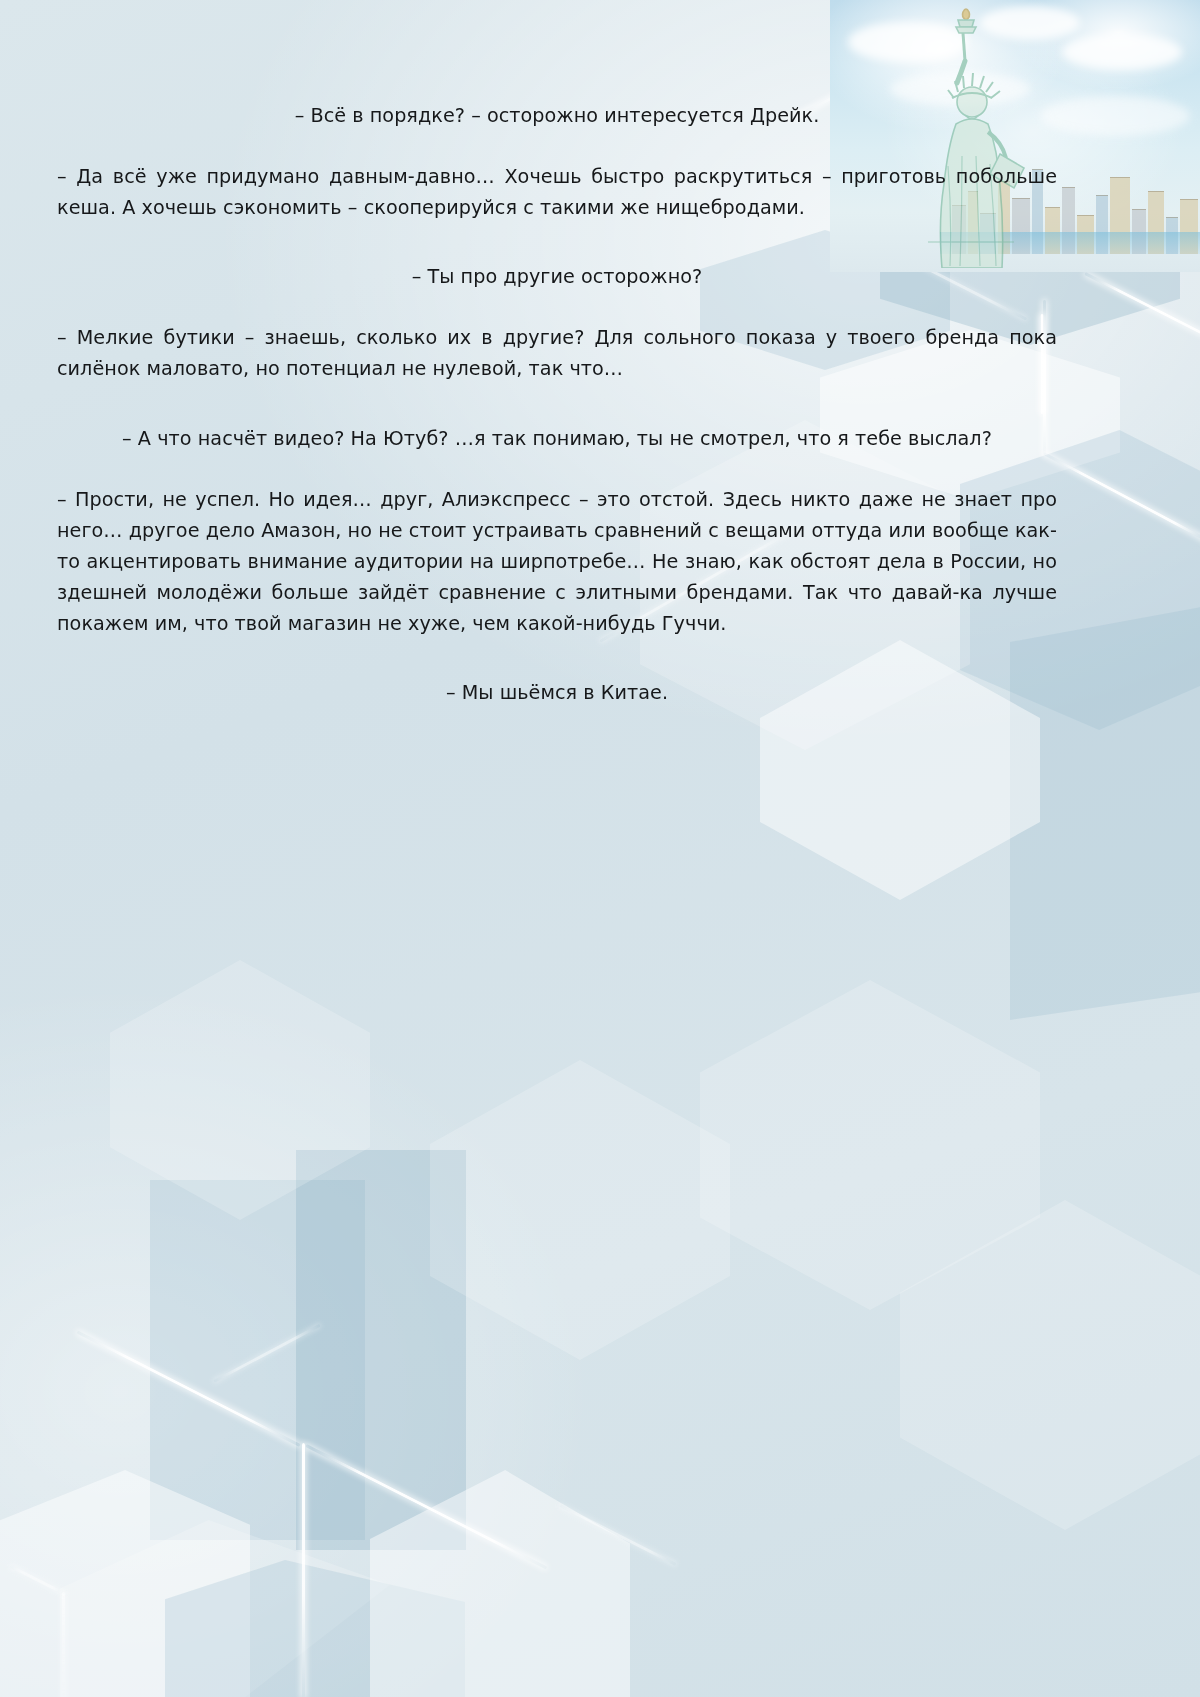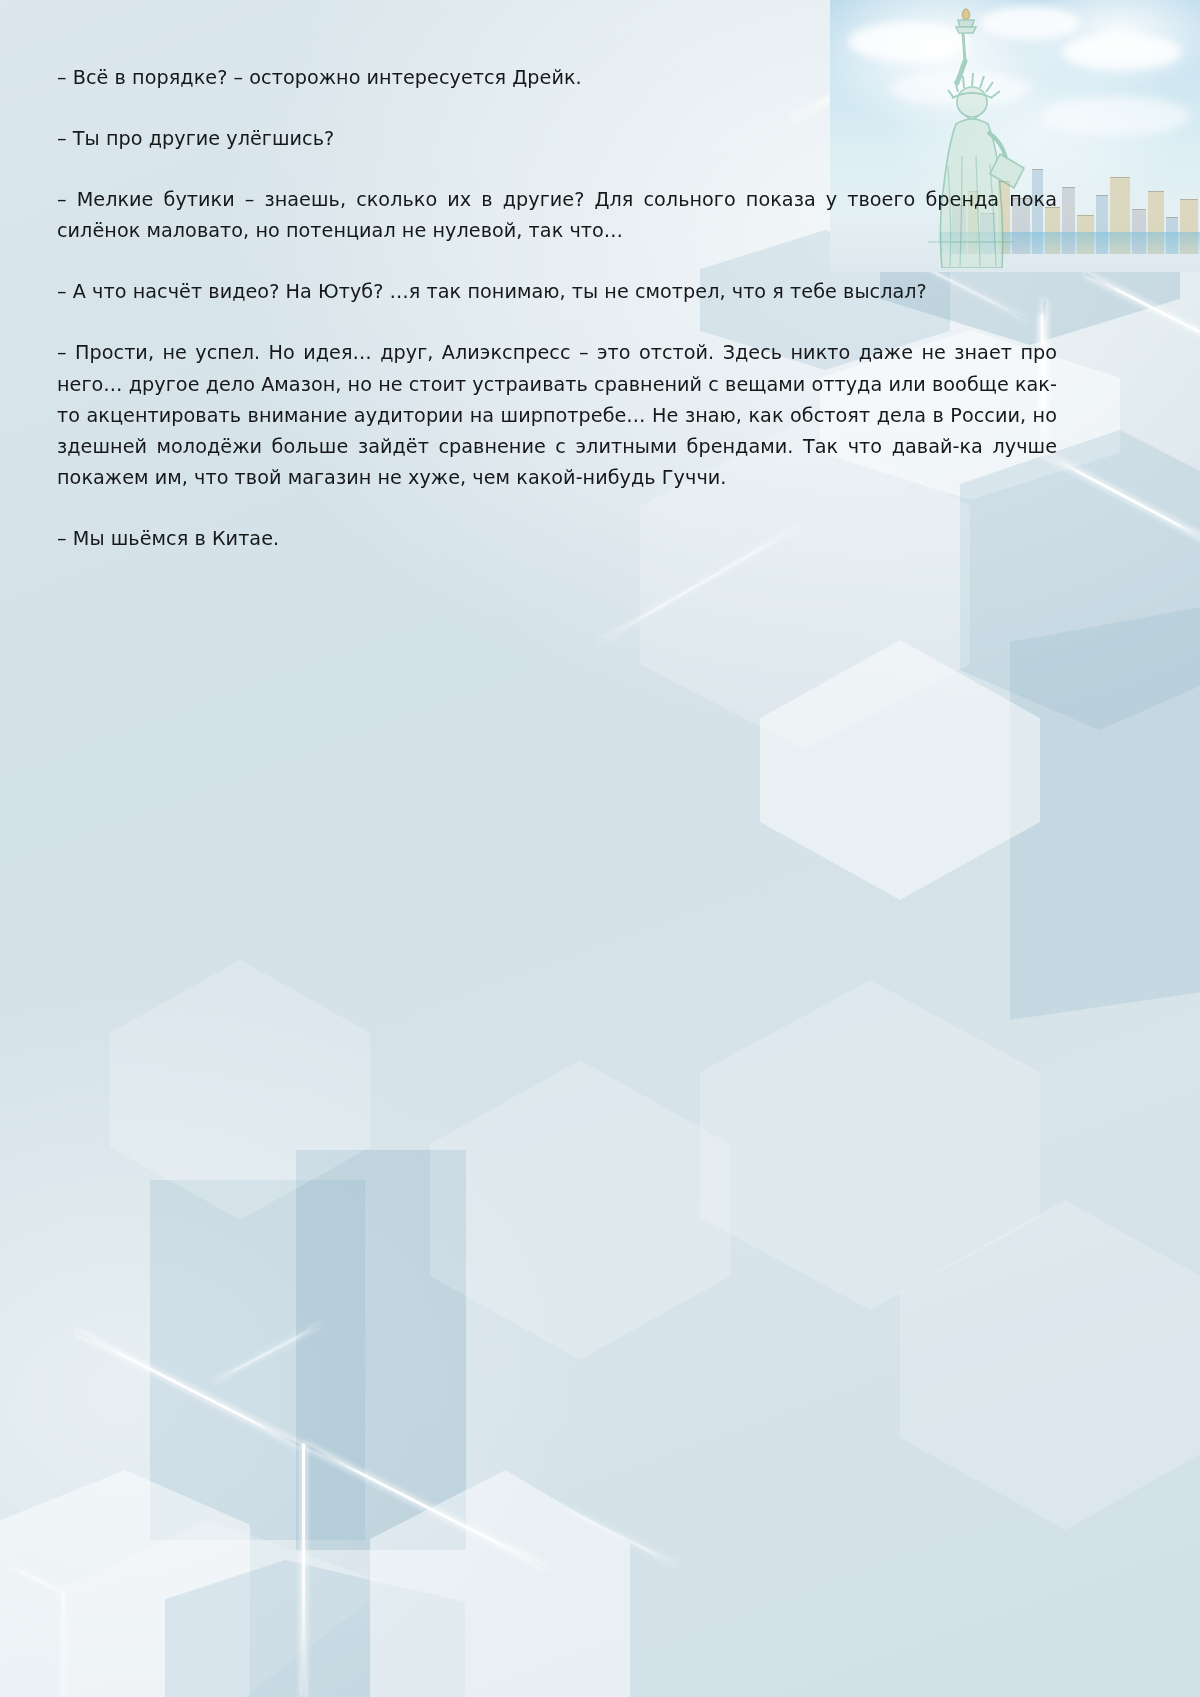--- a/index.html
+++ b/index.html
@@ -125,21 +125,21 @@
   }
   p.para {
     margin: 0 0 30px 0;
     font-size: 19.2px;
     line-height: 1.62;
     color: #16181a;
     text-align: justify;
     text-justify: inter-word;
     letter-spacing: 0.05px;
   }
-  p.para.short { text-align: left; }
+  p.para.short { text-align: center; margin-top: 38px; }
 </style>
 </head>
 <body>
 
 <div class="page">
 
   <div class="bg-layer bg-base"></div>
 
   <div class="bg-layer">
 
@@ -234,20 +234,21 @@
 
         <path d="M56 160 q4 50 2 100 M70 150 q0 56 -2 110 M84 150 q2 56 4 110 M98 158 q4 50 6 102" stroke-width="1.2" opacity=".8"></path>
 
         <path d="M36 236 h86" stroke-width="2" opacity=".5"></path>
       </g>
     </svg>
   </div>
 
   <main class="content">
     <p class="para short">– Всё в порядке? – осторожно интересуется Дрейк.</p>
-    <p class="para short">– Ты про другие улёгшись?</p>
+    <p class="para">– Да всё уже придумано давным-давно… Хочешь быстро раскрутиться – приготовь побольше кеша. А хочешь сэкономить – скооперируйся с такими же нищебродами.</p>
+    <p class="para short">– Ты про другие осторожно?</p>
     <p class="para">– Мелкие бутики – знаешь, сколько их в другие? Для сольного показа у твоего бренда пока силёнок маловато, но потенциал не нулевой, так что…</p>
     <p class="para short">– А что насчёт видео? На Ютуб? …я так понимаю, ты не смотрел, что я тебе выслал?</p>
     <p class="para">– Прости, не успел. Но идея… друг, Алиэкспресс – это отстой. Здесь никто даже не знает про него… другое дело Амазон, но не стоит устраивать сравнений с вещами оттуда или вообще как-то акцентировать внимание аудитории на ширпотребе… Не знаю, как обстоят дела в России, но здешней молодёжи больше зайдёт сравнение с элитными брендами. Так что давай-ка лучше покажем им, что твой магазин не хуже, чем какой-нибудь Гуччи.</p>
     <p class="para short">– Мы шьёмся в Китае.</p>
   </main>
 
 </div>
 
 </body></html>

